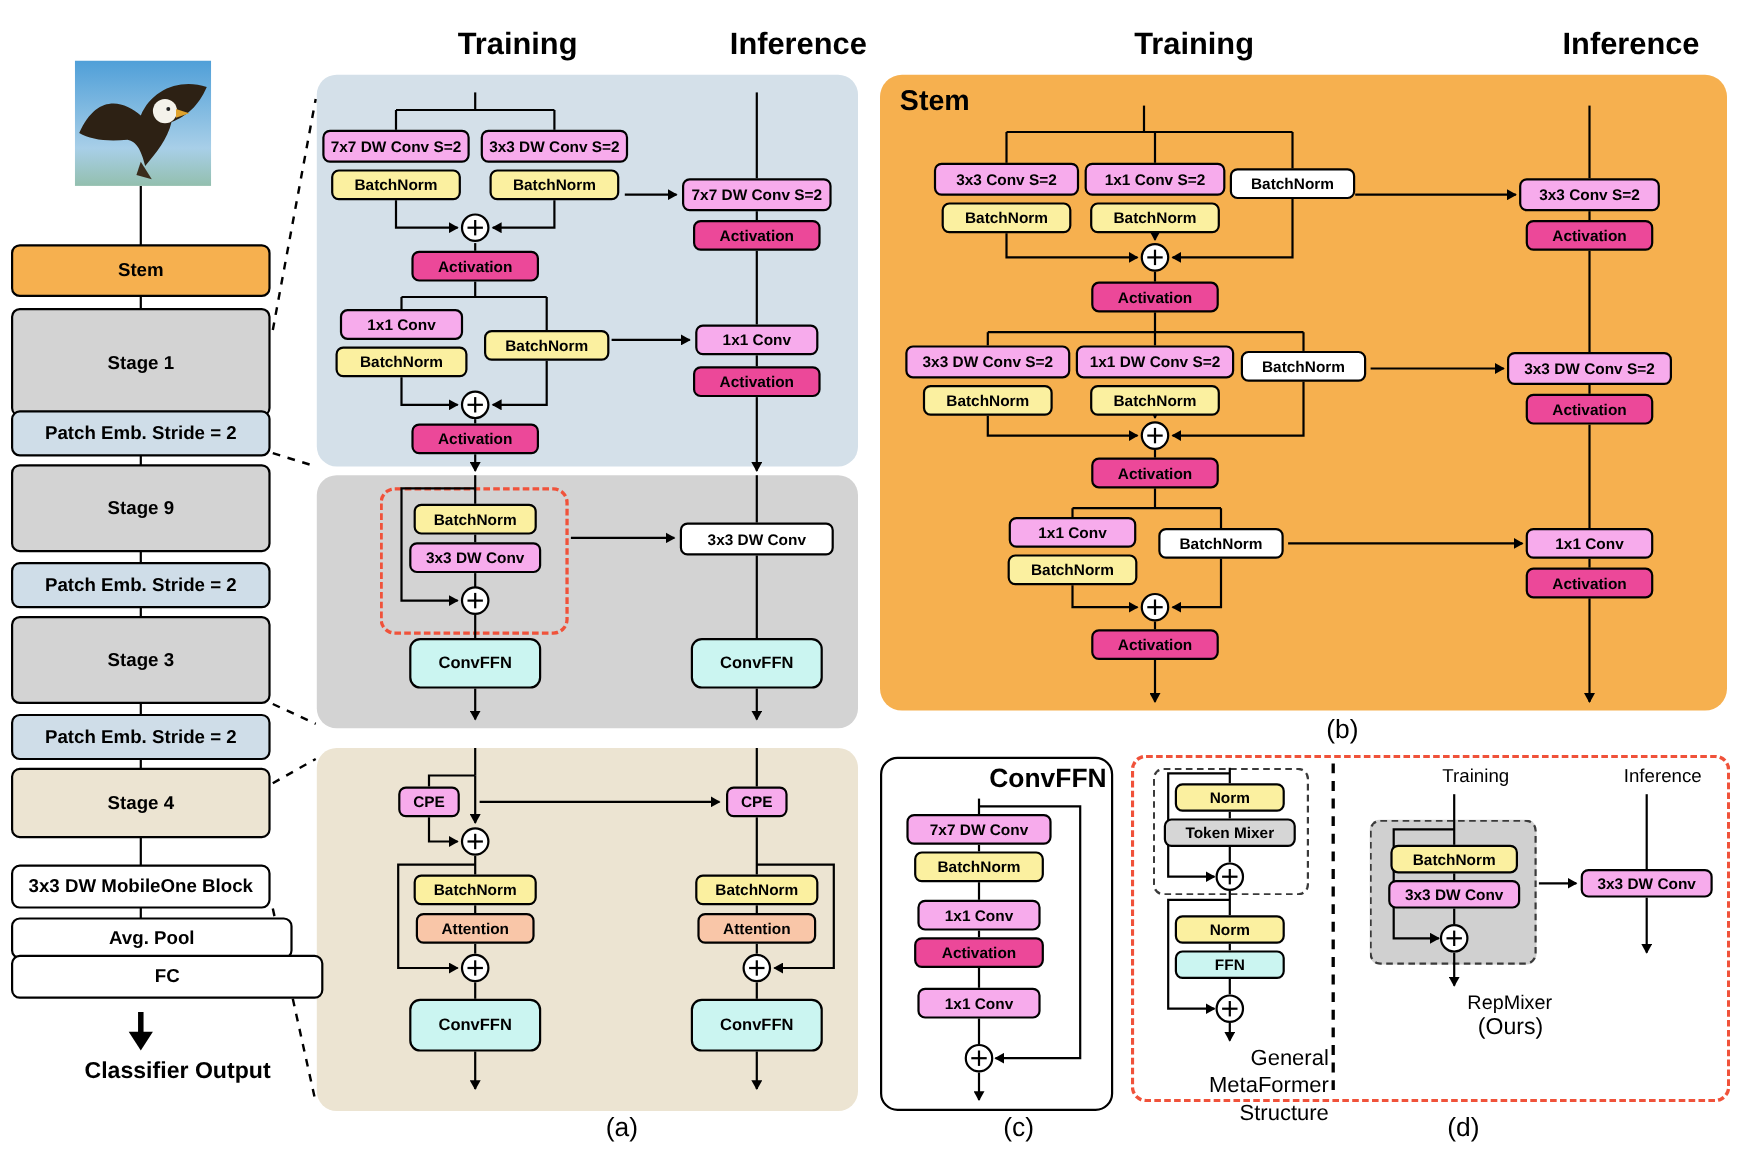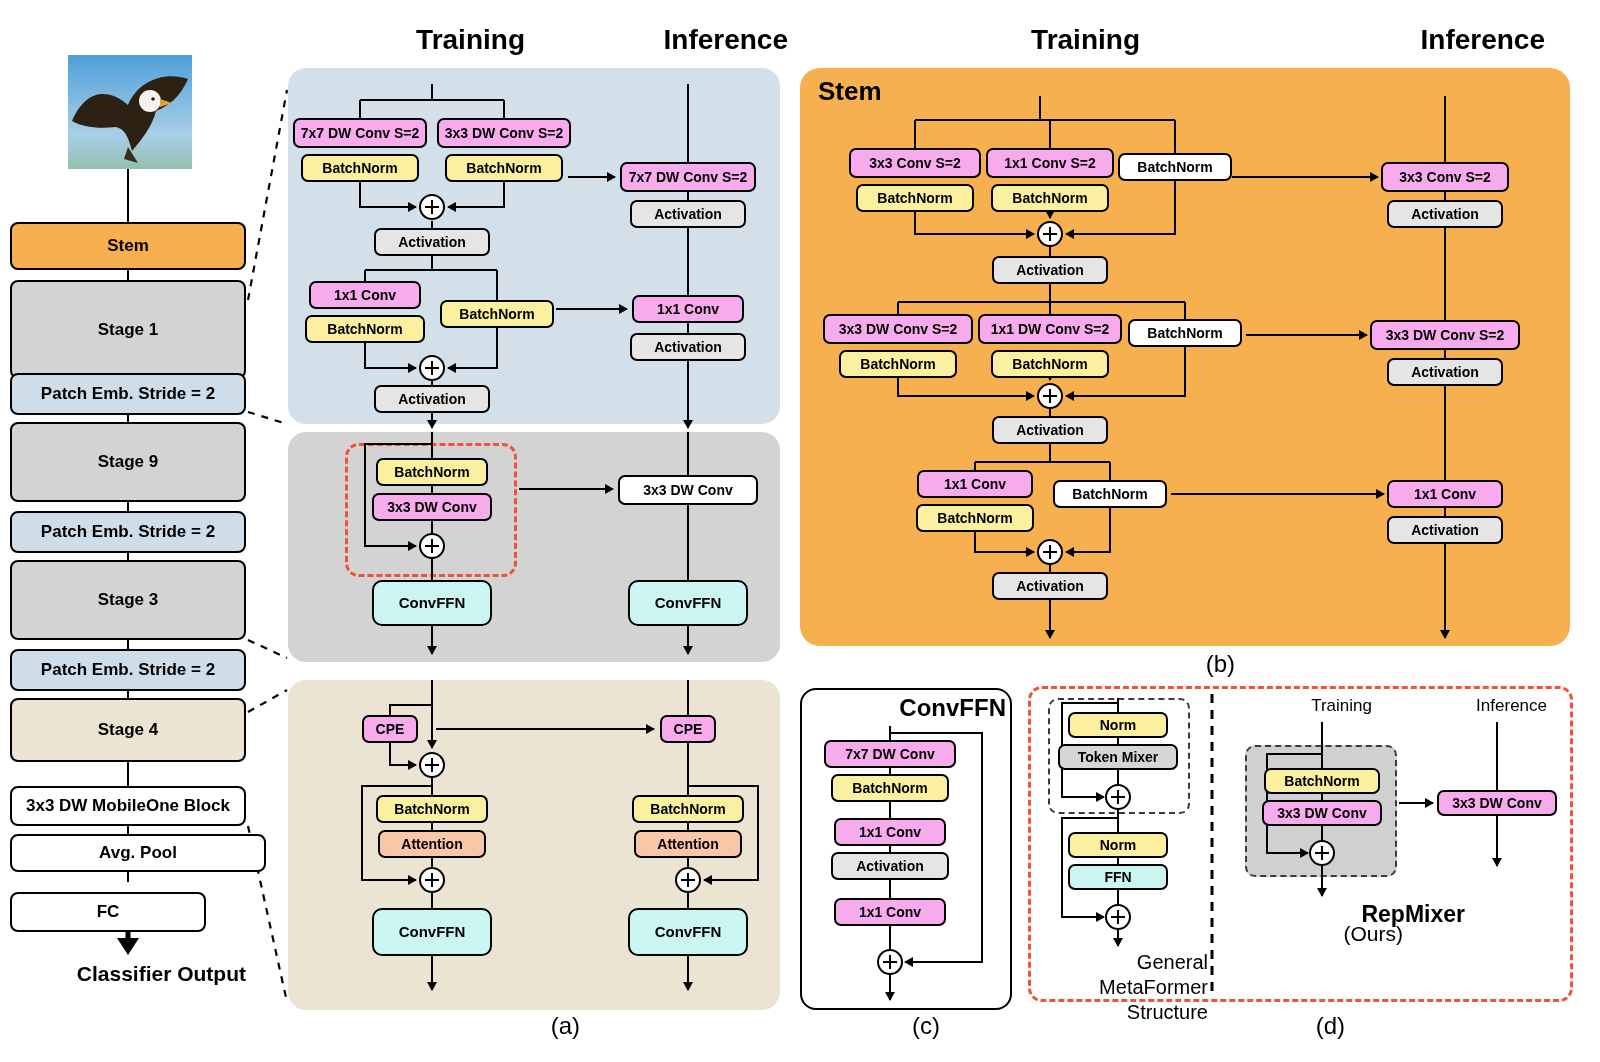--- a/index.html
+++ b/index.html
@@ -12,21 +12,21 @@
   .ln path{stroke:#000;stroke-width:2;fill:none}
   .ln .dash{stroke-dasharray:7 7;stroke-width:2.2}
   .ln .thick{stroke-width:5}
   .ln .d3{stroke-dasharray:9 7;stroke-width:3}
   .ln polygon{stroke:none}
   .node{position:absolute;z-index:3;display:flex;align-items:center;justify-content:center;
         border:2px solid #000;border-radius:7px;font-weight:700;font-size:14px;line-height:1.05;
         text-align:center;background:#fff;padding:0 2px}
   .leftblock{font-size:17px;border-radius:8px}
   .big{font-size:15px;border-radius:10px}
-  .p{background:#F7ABEC}.y{background:#FBF0A0}.g{background:#e5e5e5}.c{background:#CBF5F1}
+  .p{background:#F7ABEC}.y{background:#FBF0A0}.g{background:#ec4899}.c{background:#CBF5F1}
   .s{background:#F9C6A8}.w{background:#FFFFFF}.gn{background:#D6D6D6}
   .orangeblock{background:#F6B04F}.grayblock{background:#D3D3D3}.blueblock{background:#CFDDE8}.beigeblock{background:#ECE4D2}
   .reddash{border:3px dashed #F0523A;border-radius:14px}
   .blackdash{border:2px dashed #3a3a3a;border-radius:10px}
   .grayrect{background:#D0D0D0;border:2px dashed #3a3a3a;border-radius:10px}
   .plus{position:absolute;z-index:3;width:26px;height:26px;border:2px solid #000;border-radius:50%;background:#fff}
   .plus::before{content:"";position:absolute;left:50%;top:4px;bottom:4px;width:2px;transform:translateX(-50%);background:#000}
   .plus::after{content:"";position:absolute;top:50%;left:4px;right:4px;height:2px;transform:translateY(-50%);background:#000}
   .txt{position:absolute;z-index:3;text-align:right}
   .hdr{font-size:28px;font-weight:700}
@@ -210,21 +210,21 @@
   <div class="node leftblock orangeblock" style="left:10px;top:222px;width:236px;height:48px">Stem</div>
   <div class="node leftblock grayblock" style="left:10px;top:280px;width:236px;height:99px">Stage 1</div>
   <div class="node leftblock blueblock" style="left:10px;top:373px;width:236px;height:42px">Patch Emb. Stride = 2</div>
   <div class="node leftblock grayblock" style="left:10px;top:422px;width:236px;height:80px">Stage 9</div>
   <div class="node leftblock blueblock" style="left:10px;top:511px;width:236px;height:42px">Patch Emb. Stride = 2</div>
   <div class="node leftblock grayblock" style="left:10px;top:560px;width:236px;height:80px">Stage 3</div>
   <div class="node leftblock blueblock" style="left:10px;top:649px;width:236px;height:42px">Patch Emb. Stride = 2</div>
   <div class="node leftblock beigeblock" style="left:10px;top:698px;width:236px;height:64px">Stage 4</div>
   <div class="node leftblock w" style="left:10px;top:786px;width:236px;height:40px">3x3 DW MobileOne Block</div>
   <div class="node leftblock w" style="left:10px;top:834px;width:256px;height:38px">Avg. Pool</div>
-  <div class="node leftblock w" style="left:10px;top:892px;width:196px;height:40px">FC</div>
+  <div class="node leftblock w" style="left:10px;top:868px;width:284px;height:40px">FC</div>
   <div class="txt" style="left:10px;top:962px;width:236px;font-size:21px;font-weight:700">Classifier Output</div>
 
   <div class="txt hdr" style="left:325px;top:24px;width:200px">Training</div>
   <div class="txt hdr" style="left:588px;top:24px;width:200px">Inference</div>
   <div class="txt hdr" style="left:940px;top:24px;width:200px">Training</div>
   <div class="txt hdr" style="left:1345px;top:24px;width:200px">Inference</div>
   <div class="txt" style="left:818px;top:76px;width:120px;font-size:26px;font-weight:700;text-align:left">Stem</div>
   <div class="txt" style="left:806px;top:694px;width:200px;font-size:24px;font-weight:700">ConvFFN</div>
 
   <div class="node p" style="left:293px;top:118px;width:134px;height:30px">7x7 DW Conv S=2</div>
@@ -308,21 +308,21 @@
     <div>General MetaFormer</div>
     <div>Structure</div>
   </div>
 
   <div class="txt" style="left:1272px;top:696px;width:100px;font-size:17px">Training</div>
   <div class="txt" style="left:1447px;top:696px;width:100px;font-size:17px">Inference</div>
   <div class="node y" style="left:1264px;top:768px;width:116px;height:26px">BatchNorm</div>
   <div class="node p" style="left:1262px;top:800px;width:120px;height:26px">3x3 DW Conv</div>
   <div class="plus" style="left:1309px;top:840px"></div>
   <div class="node p" style="left:1437px;top:790px;width:120px;height:26px">3x3 DW Conv</div>
-  <div class="txt" style="left:1303px;top:901px;width:162px;font-size:23px;font-weight:700">RepMixer</div>
+  <div class="txt" style="left:1249px;top:901px;width:162px;font-size:18px;font-weight:400">RepMixer</div>
   <div class="txt" style="left:1241px;top:922px;width:162px;font-size:21px">(Ours)</div>
 
   <div class="txt cap" style="left:480px;top:1012px;width:100px">(a)</div>
   <div class="txt cap" style="left:1135px;top:650px;width:100px">(b)</div>
   <div class="txt cap" style="left:840px;top:1012px;width:100px">(c)</div>
   <div class="txt cap" style="left:1245px;top:1012px;width:100px">(d)</div>
 
 </div>
 
 </body></html>

